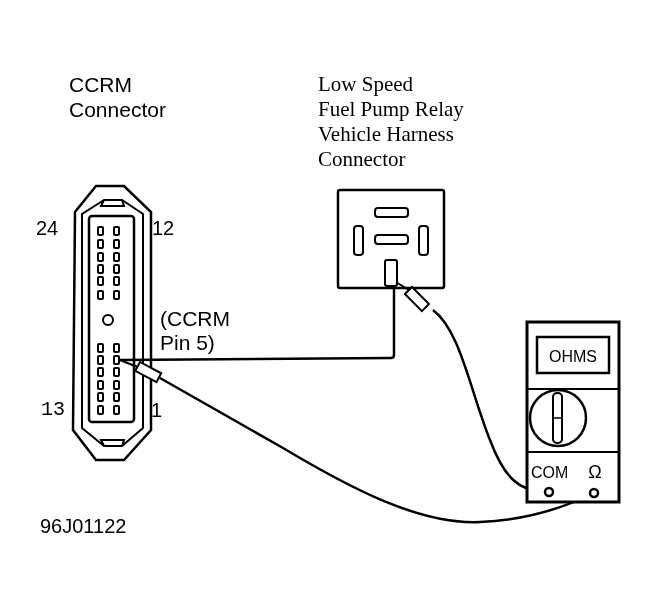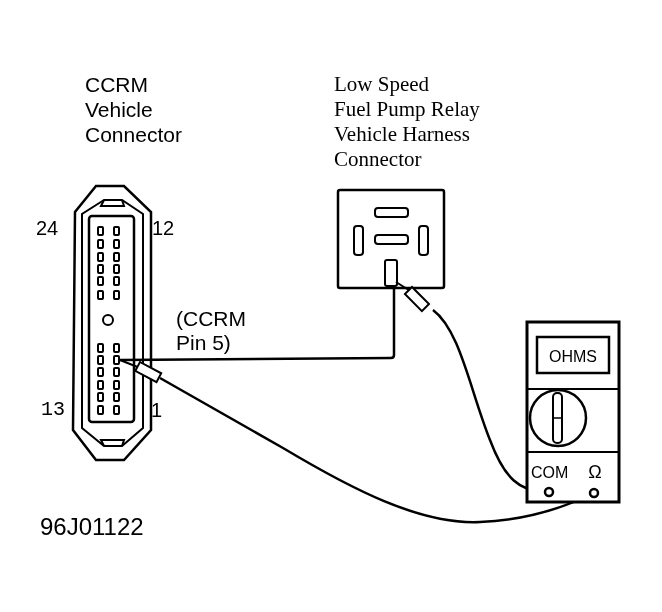--- a/index.html
+++ b/index.html
@@ -1,49 +1,48 @@
 <!DOCTYPE html>
 <html><head>
 <meta charset="utf-8">
 <style>
   html, body { margin:0; padding:0; background:#ffffff; }
   body { width:662px; height:612px; position:relative; overflow:hidden; font-family:"Liberation Sans", sans-serif; color:#000; }
   .lbl { position:absolute; font-size:21px; line-height:25px; white-space:nowrap; }
-  .lbl div { height:25px;margin-left:16px; }
+  .lbl div { height:25px; }
   svg { position:absolute; left:0; top:0; }
   .pinlbl { position:absolute; font-size:20px; line-height:22px; }
   .meter-text { font-family:"Liberation Sans", sans-serif; }
 </style>
 </head>
 <body>
 
 <div class="lbl" style="left:69px; top:72px;">
   <div>CCRM</div>
-  <div>Vehicle</div>
   <div>Connector</div>
 </div>
 
 <div class="lbl" style="left:318px; top:72px;font-family:Liberation Serif, serif;">
   <div>Low Speed</div>
   <div>Fuel Pump Relay</div>
   <div>Vehicle Harness</div>
   <div>Connector</div>
 </div>
 
 <div class="pinlbl" style="left:36px; top:217px;">24</div>
 <div class="pinlbl" style="left:152px; top:217px;">12</div>
 <div class="pinlbl" style="left:41px; top:399px;font-family:Liberation Mono, monospace;">13</div>
 <div class="pinlbl" style="left:151px; top:399px;">1</div>
 
 <div class="lbl" style="left:160px; top:307px; font-size:21px; line-height:24px;">
   <div style="height:24px">(CCRM</div>
   <div style="height:24px">Pin 5)</div>
 </div>
 
-<div class="lbl" style="left:40px; top:514px; font-size:24px;">96J01122</div>
+<div class="lbl" style="left:40px; top:514px; font-size:20px;">96J01122</div>
 
 <svg width="662" height="612" viewBox="0 0 662 612">
 
   <g fill="none" stroke="#000" stroke-width="2.5">
     <path d="M96,186 L75,212 L73,430 L96,460 L124,460 L151,430 L151,212 L124,186 Z"></path>
     <path d="M104,200 L82,214 L82,428 L104,446 L122,446 L143,428 L143,214 L122,200 Z" stroke-width="2"></path>
     <rect x="89" y="216" width="45" height="206" rx="3" stroke-width="2.5"></rect>
     <path d="M104,200 L101,206 L124,206 L122,200" stroke-width="2"></path>
     <path d="M104,446 L101,440 L124,440 L122,446" stroke-width="2"></path>
   </g>

